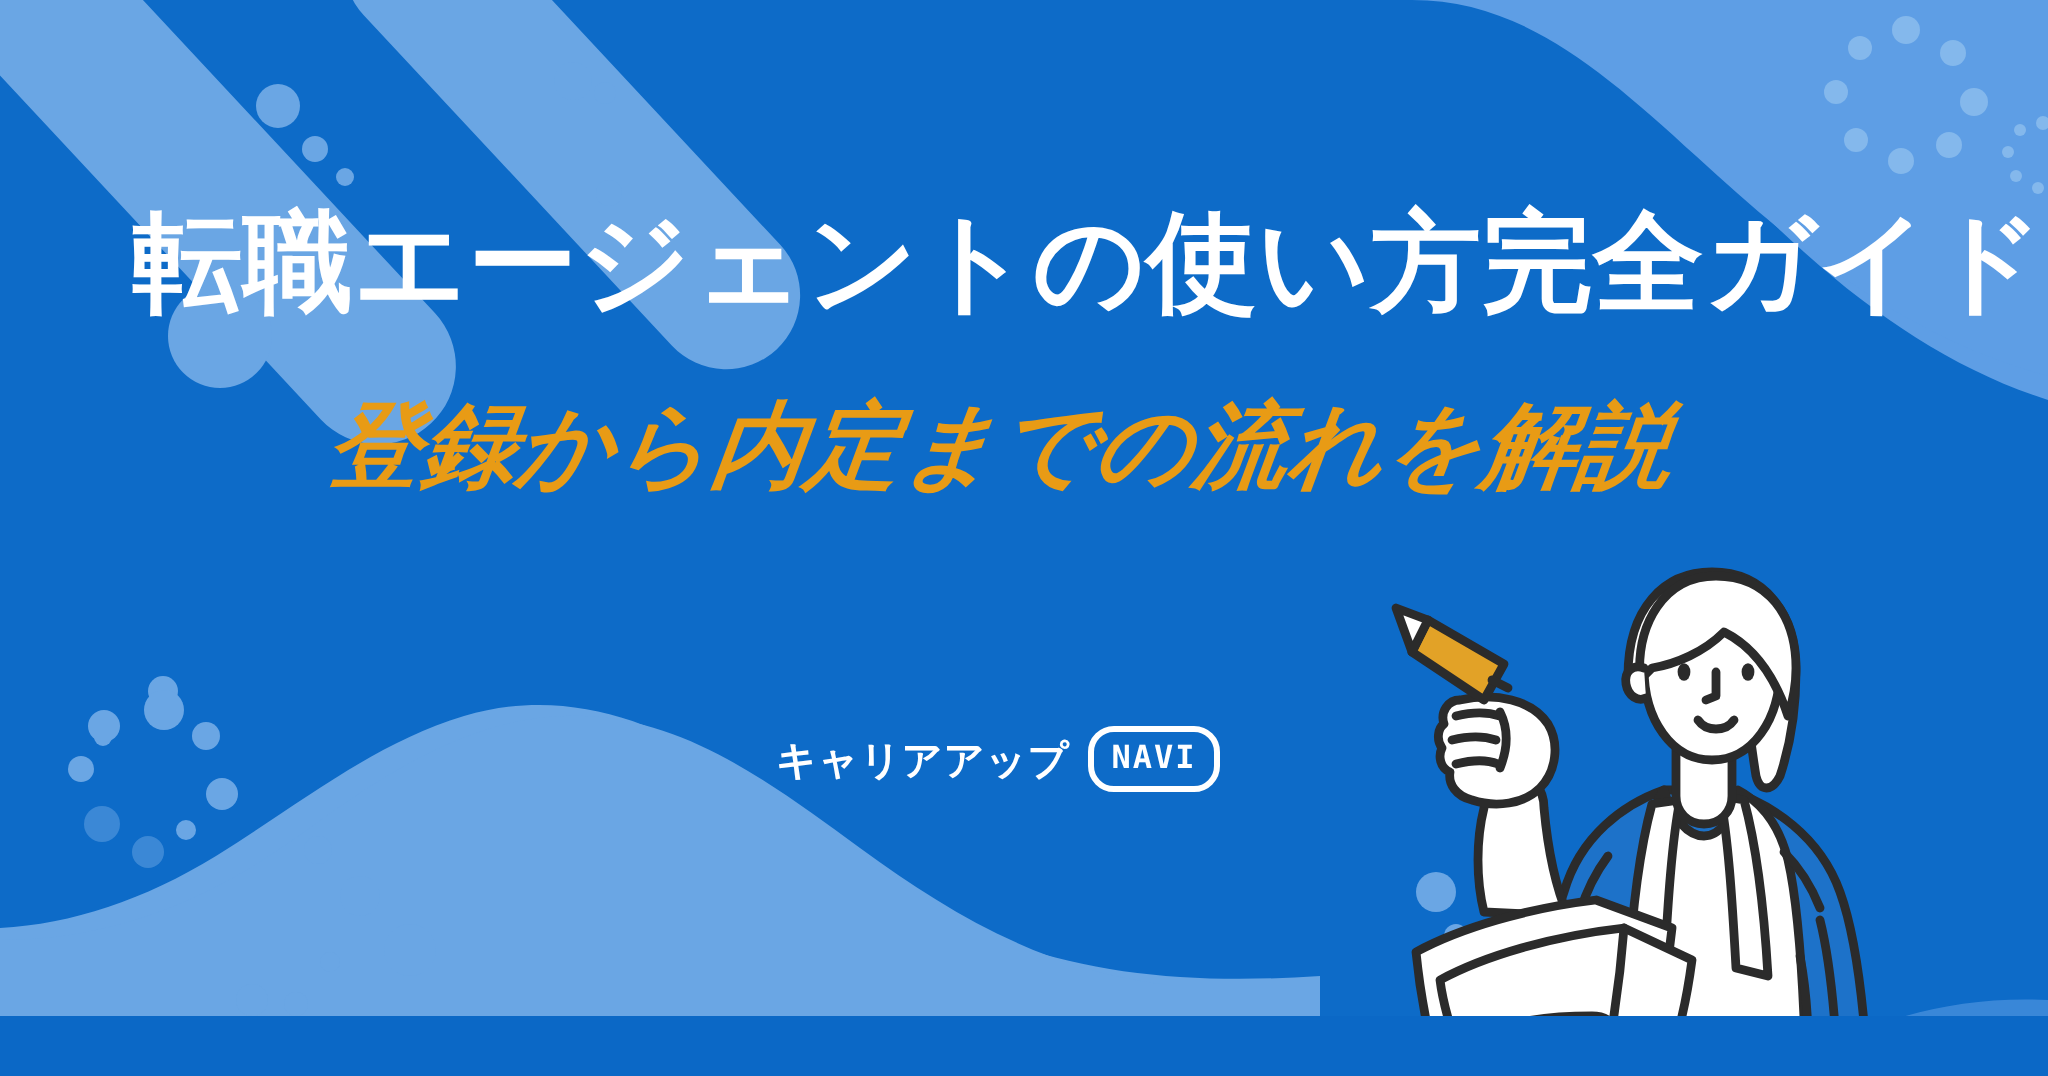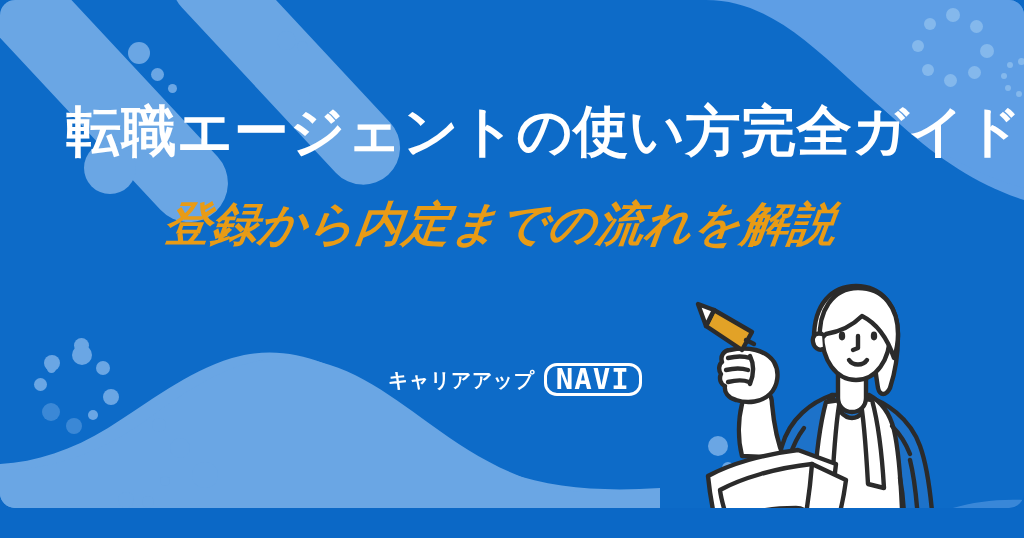--- a/index.html
+++ b/index.html
@@ -12,21 +12,20 @@
     background: #0b68c6;
     font-family: "Liberation Sans", "DejaVu Sans", sans-serif;
   }
 
   #banner {
     position: relative;
     width: 1024px;
     height: 508px;
     overflow: hidden;
     background: #0d6bc8;
-    border-radius: 15px;
   }
 
   
   .bg-layer {
     position: absolute;
     inset: 0;
     width: 1024px;
     height: 538px;
     pointer-events: none;
   }
@@ -120,21 +119,21 @@
   .brand-name {
     color: #ffffff;
     font-size: 20px;
     font-weight: 700;
     letter-spacing: 0.5px;
     line-height: 30px;
     font-family: "DejaVu Sans", "Liberation Sans", sans-serif;
   }
   .brand-badge {
     color: #ffffff;
-    font-size: 29px;
+    font-size: 16px;
     font-weight: 700;
     letter-spacing: 1px;
     line-height: 24px;
     border: 3px solid #ffffff;
     border-radius: 13px;
     padding: 1px 9px 2px 9px;
     font-family: "DejaVu Sans Mono", "Liberation Mono", monospace;
   }
 
   

